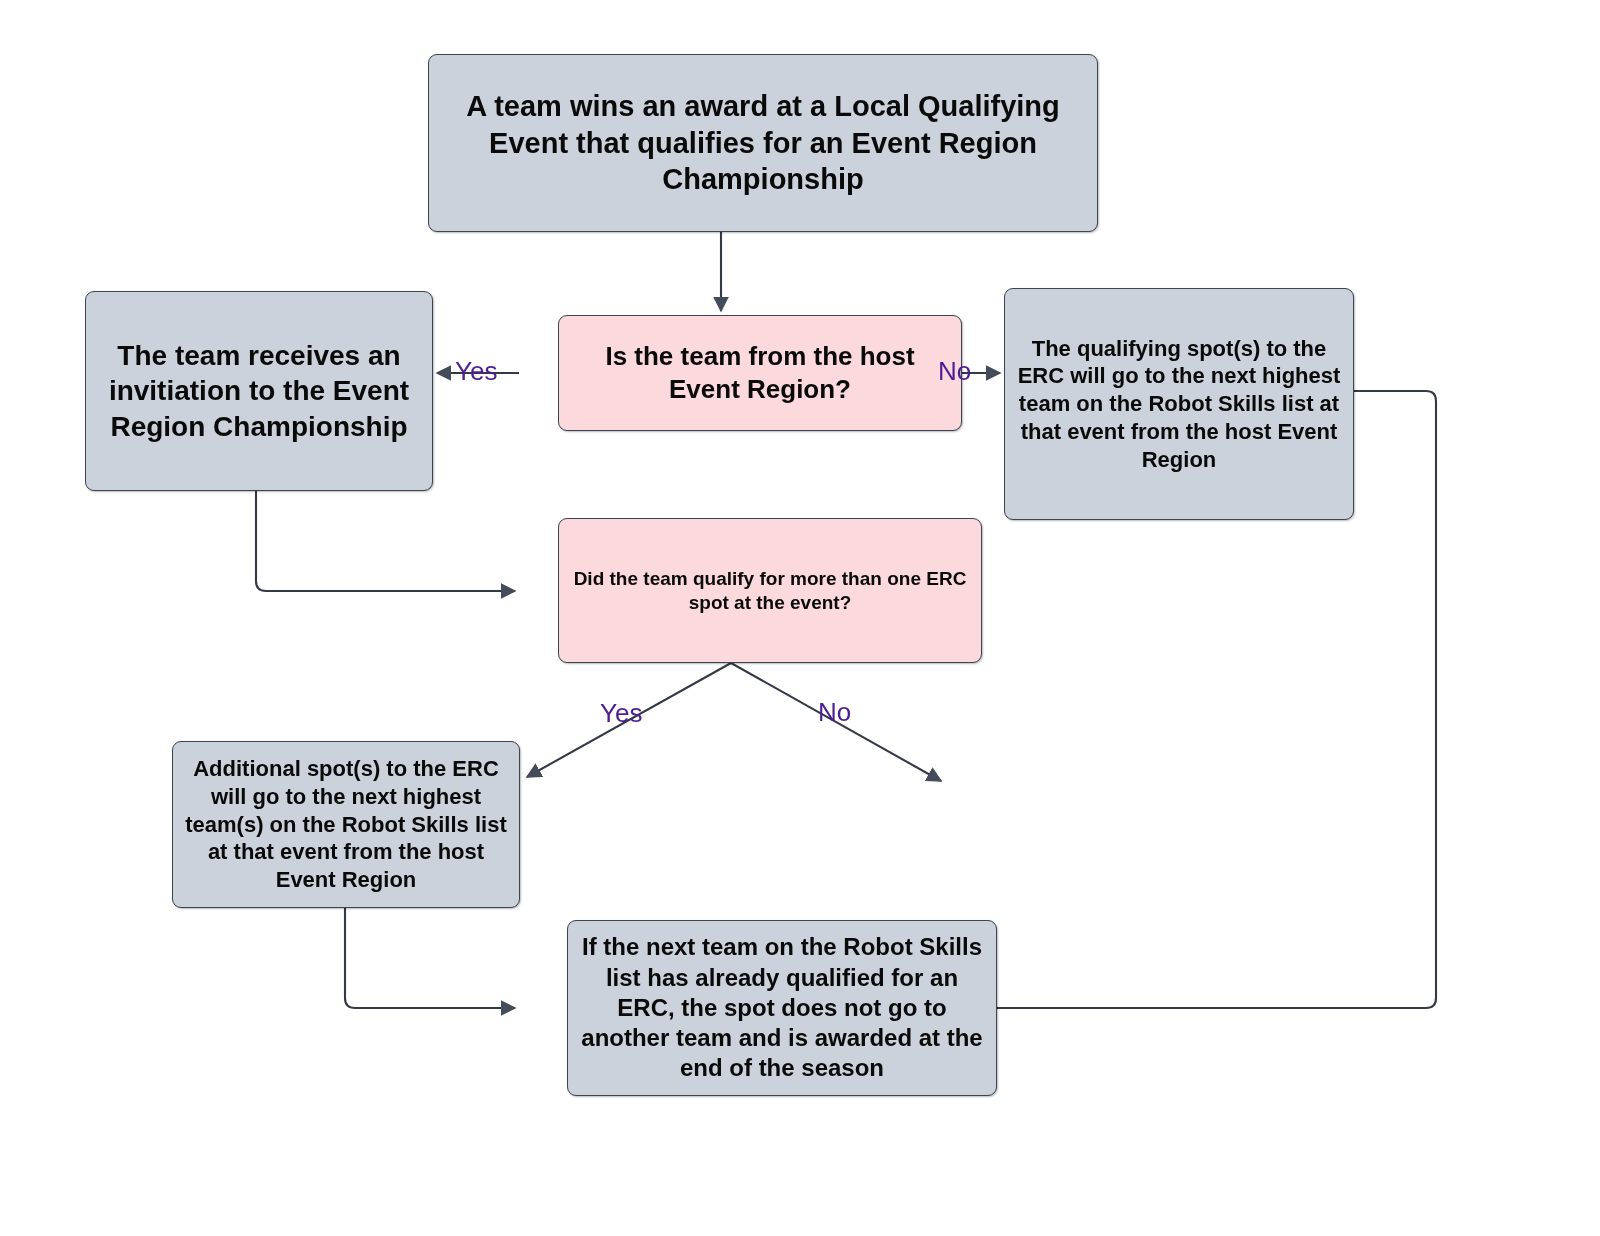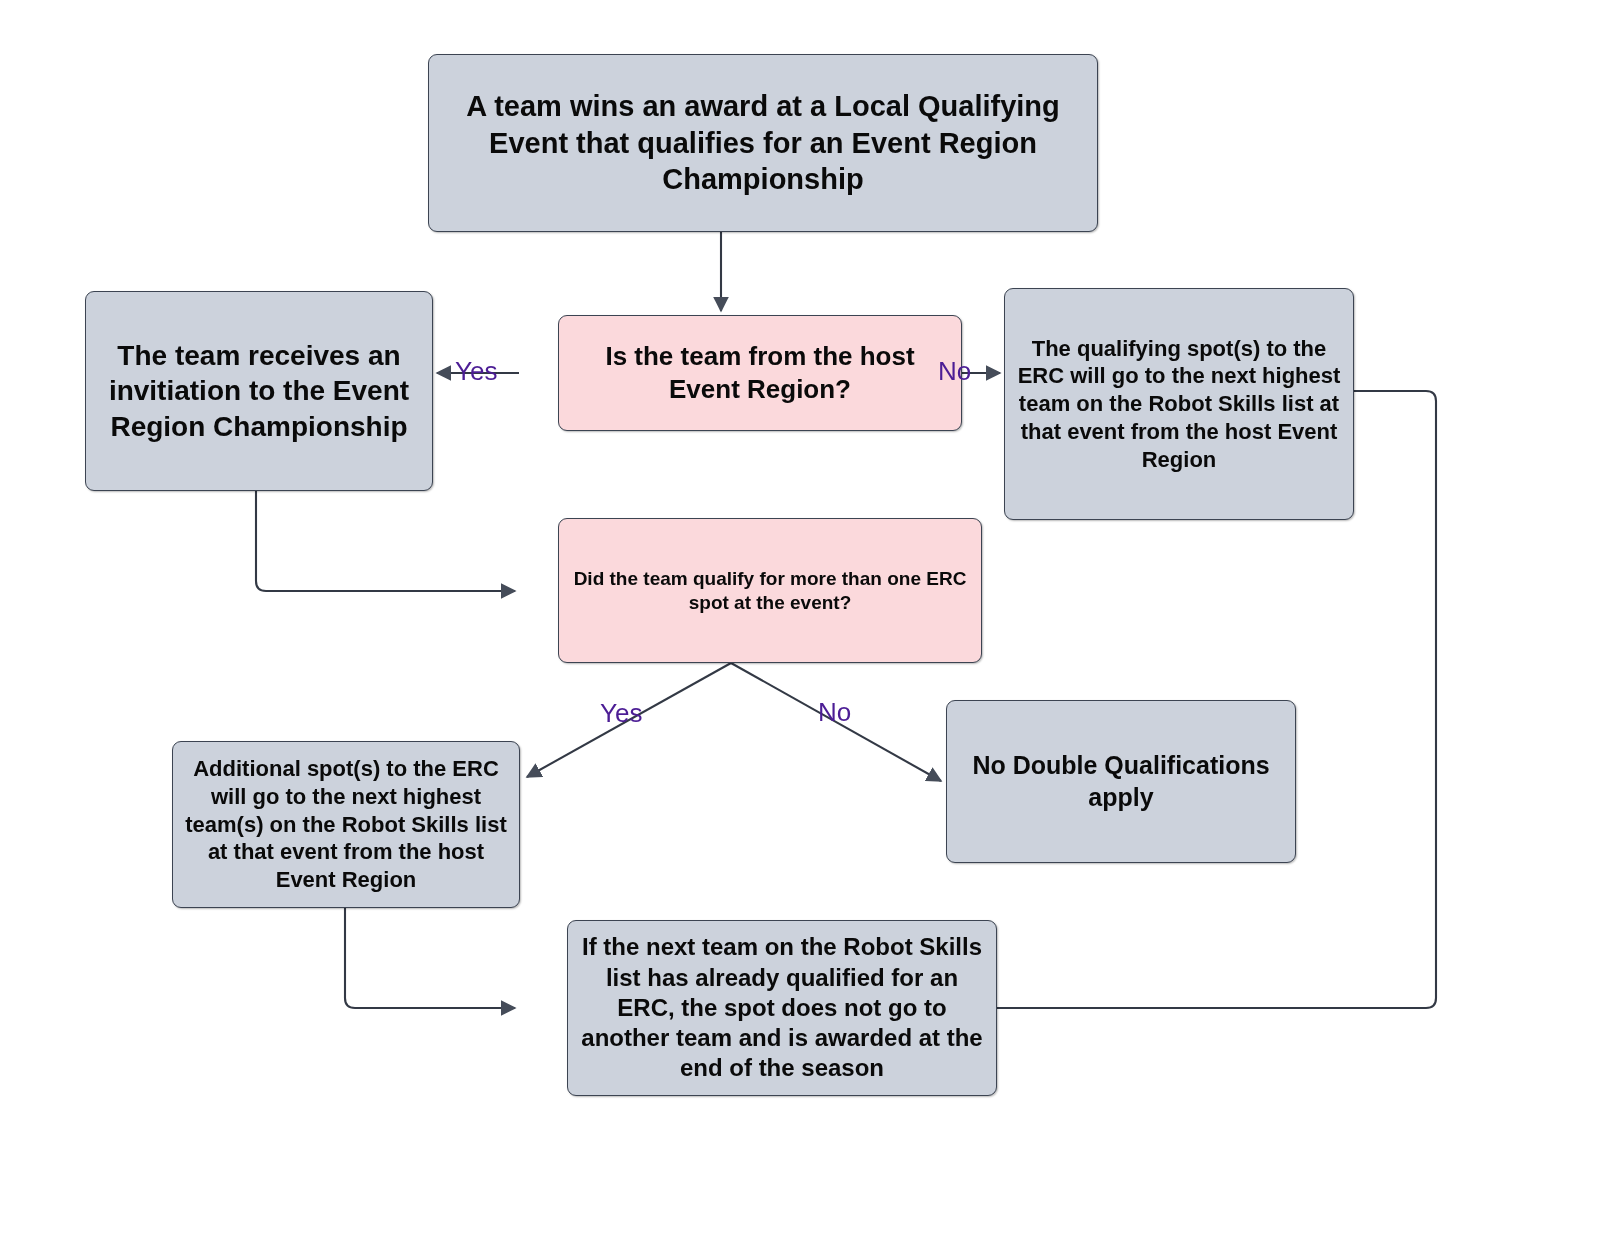--- a/index.html
+++ b/index.html
@@ -124,23 +124,20 @@
   </div>
 
   <div class="node decision" id="n-q2">
     <span>Did the team qualify for more than one ERC spot at the event?</span>
   </div>
 
   <div class="node process" id="n-additional">
     <span>Additional spot(s) to the ERC will go to the next highest team(s) on the Robot Skills list at that event from the host Event Region</span>
   </div>
 
-  <div class="node process" id="n-nodouble">
-    <span>No Double Qualifications apply</span>
-  </div>
 
   <div class="node process" id="n-bottom">
     <span>If the next team on the Robot Skills list has already qualified for an ERC, the spot does not go to another team and is awarded at the end of the season</span>
   </div>
 
   <div class="edge-label" id="lbl-yes1">Yes</div>
   <div class="edge-label" id="lbl-no1">No</div>
   <div class="edge-label" id="lbl-yes2">Yes</div>
   <div class="edge-label" id="lbl-no2">No</div>
 

